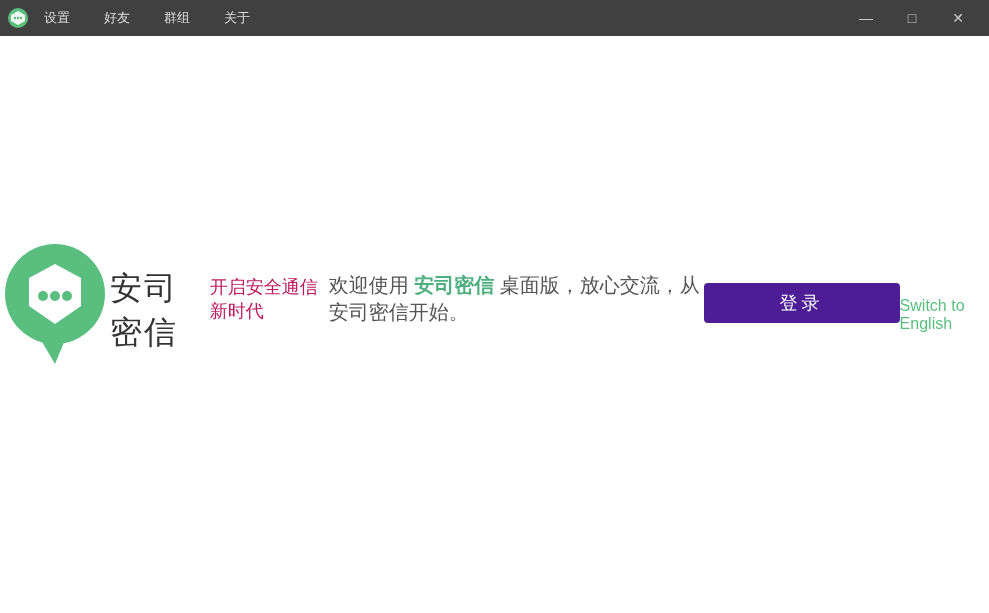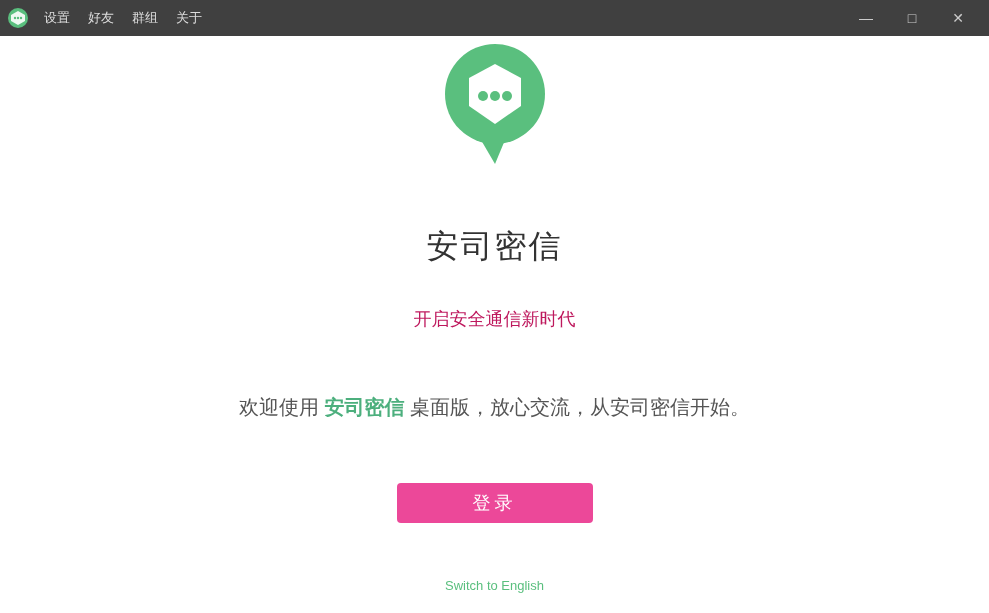--- a/index.html
+++ b/index.html
@@ -28,21 +28,21 @@
     }
 
     .titlebar-logo {
       width: 20px;
       height: 20px;
       margin-right: 8px;
     }
 
     .titlebar-menu {
       display: flex;
-      gap: 2px;
+      gap: 18px;
       flex: 1;
     }
 
     .titlebar-menu-item {
       color: #ddd;
       font-size: 13px;
       padding: 4px 8px;
       cursor: pointer;
       border-radius: 3px;
     }
@@ -65,21 +65,21 @@
       background: transparent;
       border: none;
     }
 
     
     .main-content {
       width: 100%;
       height: calc(613px - 36px);
       background: #fff;
       display: flex;
-      flex-direction: column;
+      flex-direction: row;
       align-items: center;
       justify-content: space-between;
       padding-bottom: 20px;
     }
 
     
     .logo-container {
       margin-bottom: 24px;
     }
 
@@ -122,32 +122,32 @@
       gap: 12px;
       margin-bottom: 24px;
     }
 
     .btn-login,
     .btn-register {
       width: 196px;
       height: 40px;
       border: none;
       border-radius: 4px;
-      background: #ec4899;
+      background: #4c1d95;
       color: #fff;
       font-size: 18px;
       cursor: pointer;
       font-family: 'Microsoft YaHei', 'PingFang SC', sans-serif;
       letter-spacing: 4px;
     }
 
     
     .switch-lang {
       color: #5abf7e;
-      font-size: 13px;
+      font-size: 16px;
       cursor: pointer;
       text-decoration: none;
     }
   </style>
 </head>
 <body>
 
 <div class="titlebar">
 
   <svg class="titlebar-logo" viewBox="0 0 20 20">

